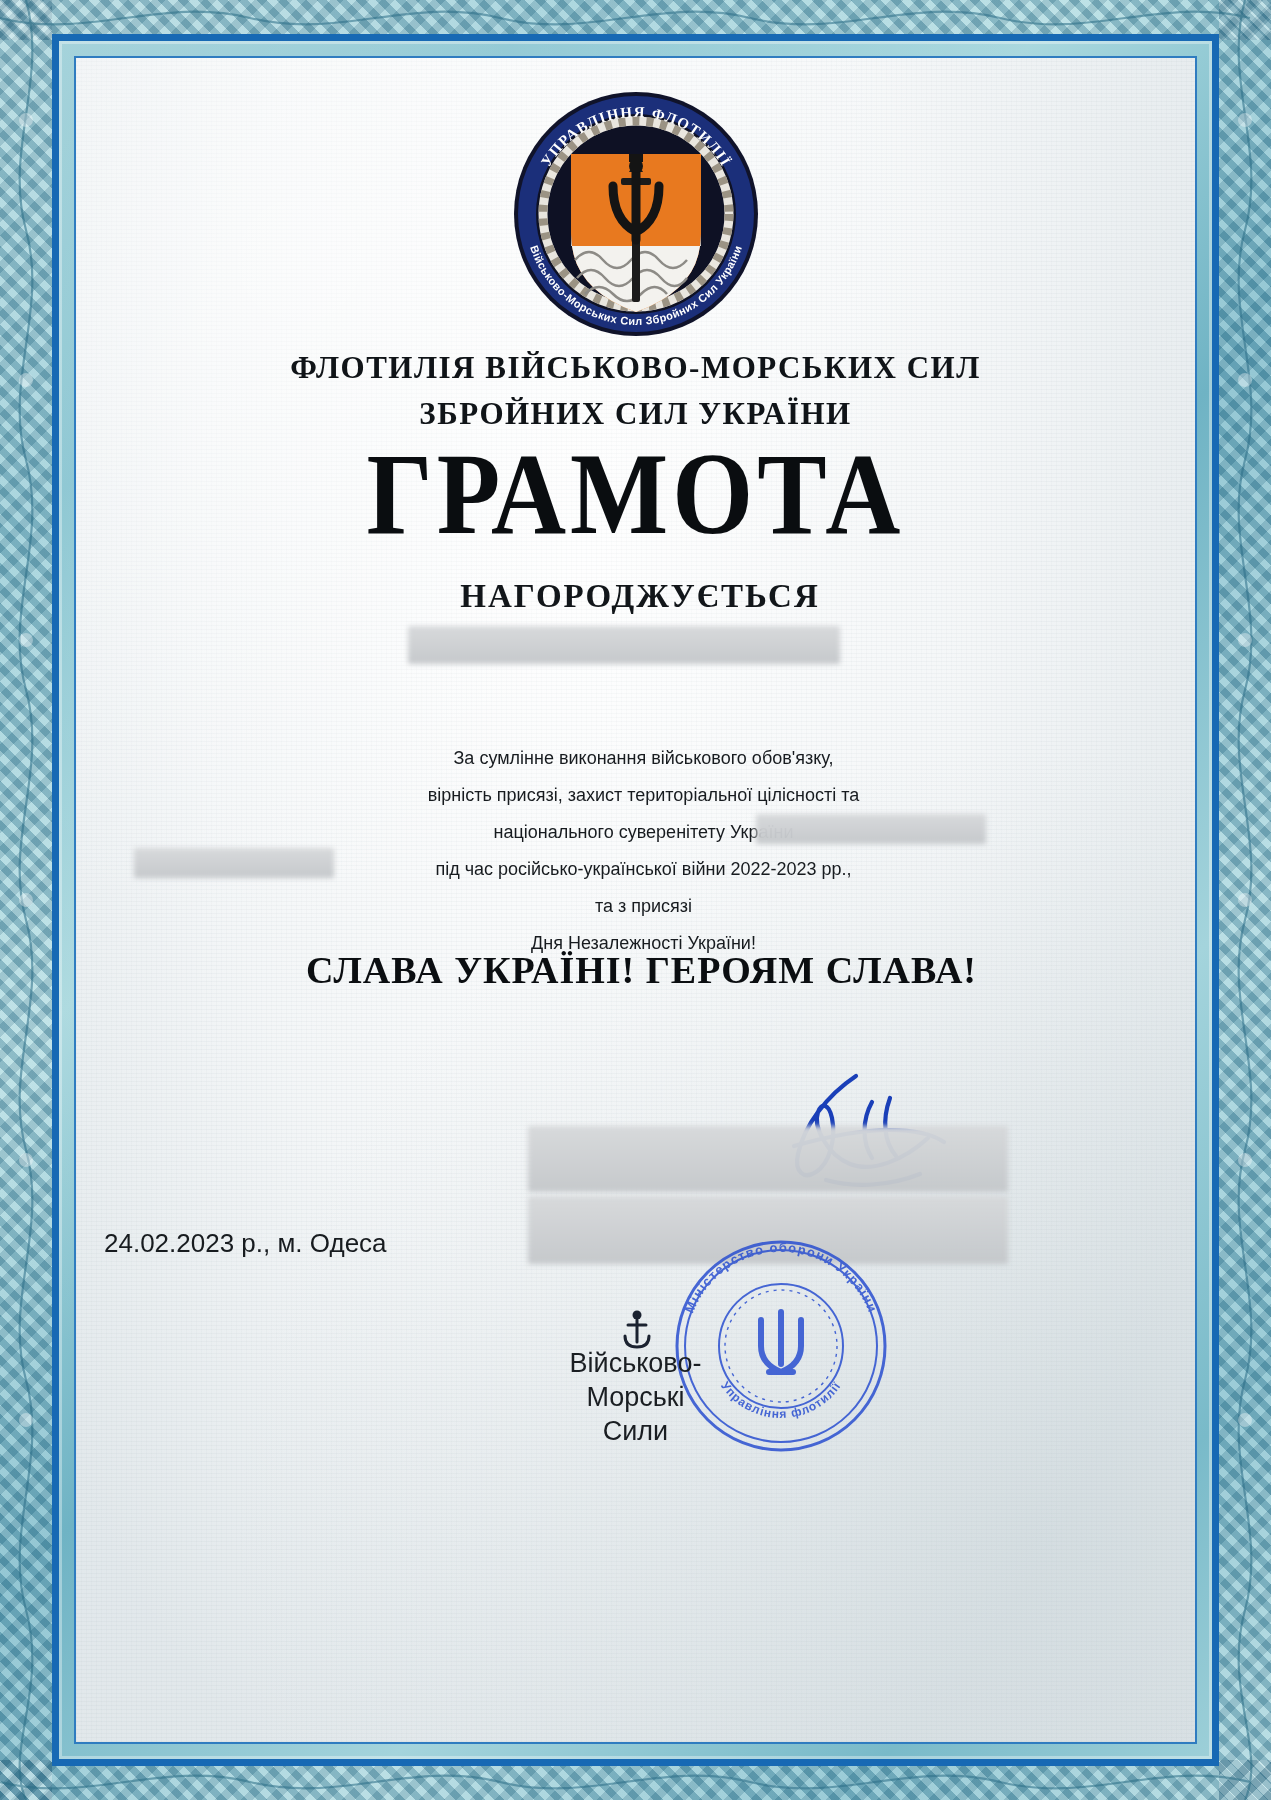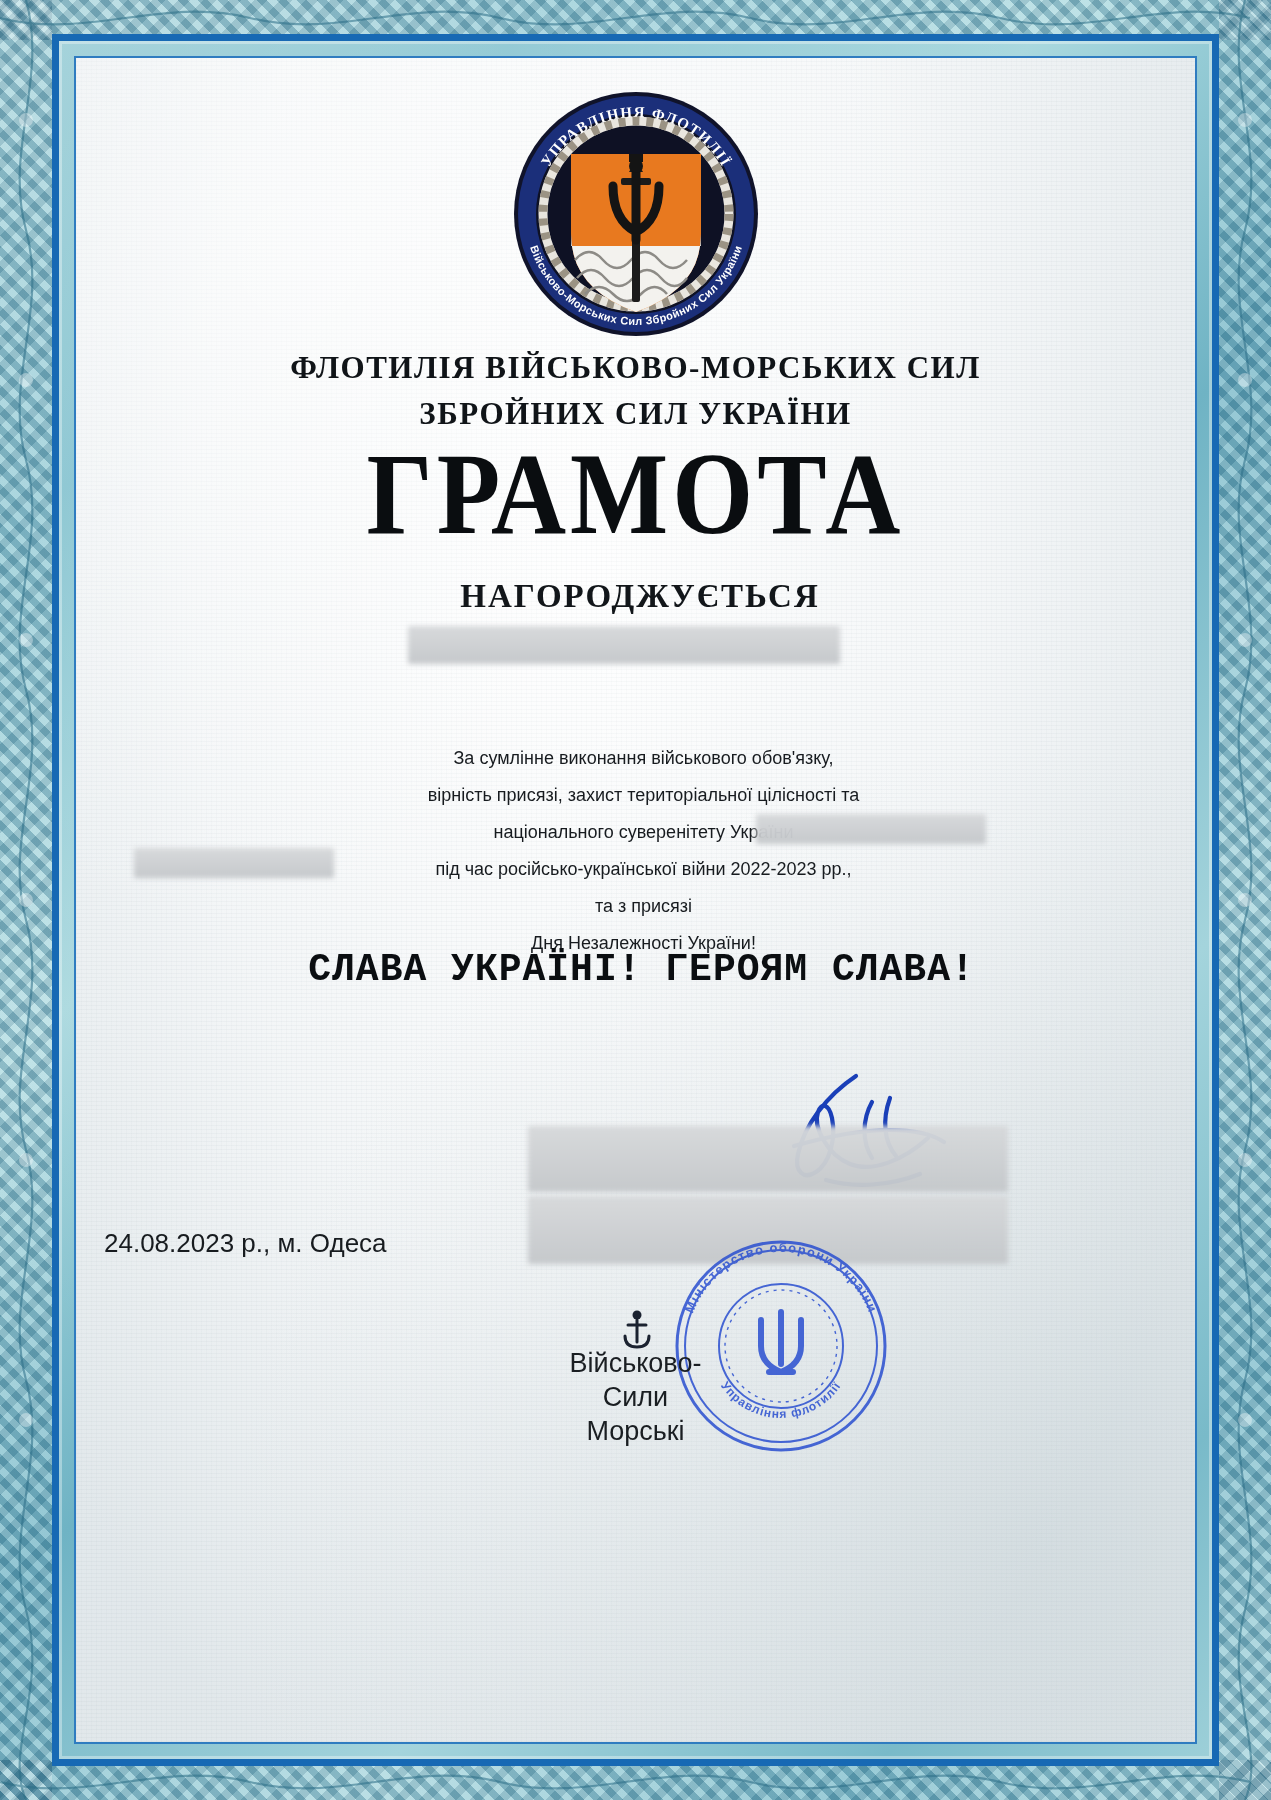--- a/index.html
+++ b/index.html
@@ -166,21 +166,21 @@
     font-size: 18px;
     line-height: 37px;
     color: #171b1f;
   }
   .body-text div { white-space: nowrap; }
 
   .slava {
     position: absolute;
     left: 12px; right: 0;
     top: 888px;
-    font-family: Liberation Mono, monospace;
+    font-family: Liberation Serif, serif;
     font-weight: bold;
     font-size: 38px;
     line-height: 48px;
     letter-spacing: 1px;
     color: #0b0e11;
     text-transform: uppercase;
   }
 
   
   .signature {
@@ -342,21 +342,21 @@
           <path d="M118,78 C 146,70 182,62 214,62 C 238,62 256,66 268,74"></path>
           <path d="M196,34 C 186,52 186,74 196,90"></path>
           <path d="M214,30 C 206,52 208,74 220,88"></path>
           <path d="M150,112 C 178,120 214,118 244,106"></path>
         </g>
       </svg>
 
       <div class="redact" style="left:452px; top:1068px; width:480px; height:66px;"></div>
       <div class="redact" style="left:452px; top:1138px; width:480px; height:68px;"></div>
 
-      <div class="date-place">24.08.2023 р., м. Одеса</div>
+      <div class="date-place">24.02.2023 р., м. Одеса</div>
 
       <svg class="stamp" viewBox="0 0 240 240">
         <defs>
           <path id="stampOuterArc" d="M 26,120 A 94,94 0 1 1 214,120" fill="none"></path>
           <path id="stampInnerArc" d="M 48,120 A 72,72 0 1 0 192,120" fill="none"></path>
         </defs>
         <g stroke="#2a4fd0" fill="none">
           <circle cx="120" cy="120" r="104" stroke-width="3"></circle>
           <circle cx="120" cy="120" r="96" stroke-width="2"></circle>
           <circle cx="120" cy="120" r="62" stroke-width="2"></circle>
@@ -379,19 +379,19 @@
       <svg class="footer-anchor" width="1123" height="44" viewBox="0 0 1123 44">
         <g transform="translate(561,4)" fill="none" stroke="#1b2230" stroke-width="3" stroke-linecap="round">
           <circle cx="0" cy="5" r="4.5" fill="#1b2230" stroke="none"></circle>
           <path d="M0,10 v22"></path>
           <path d="M-9,15 h18"></path>
           <path d="M-12,26 q0,11 12,11 q12,0 12,-11"></path>
         </g>
       </svg>
       <div class="footer-text">
         <div>Військово-</div>
+        <div>Морські</div>
         <div>Сили</div>
-        <div>Морські</div>
       </div>
 
     </div>
   </div>
 </div>
 
 </body></html>

